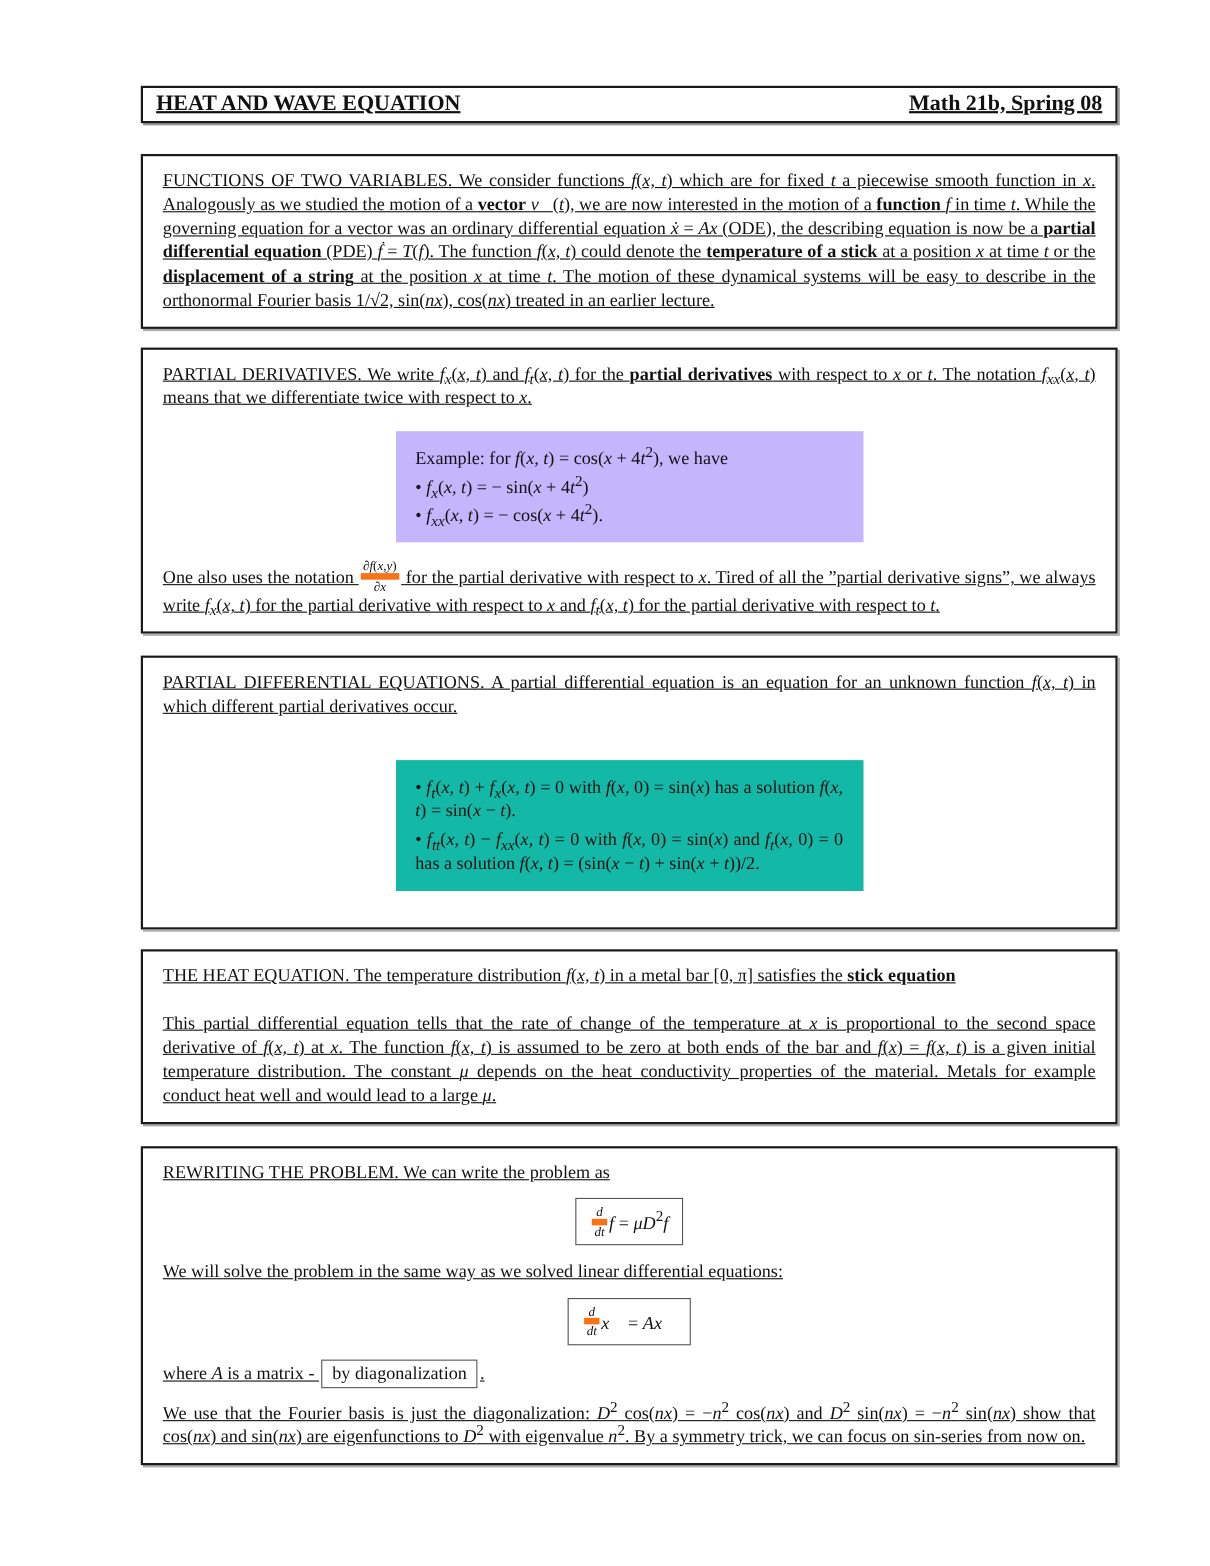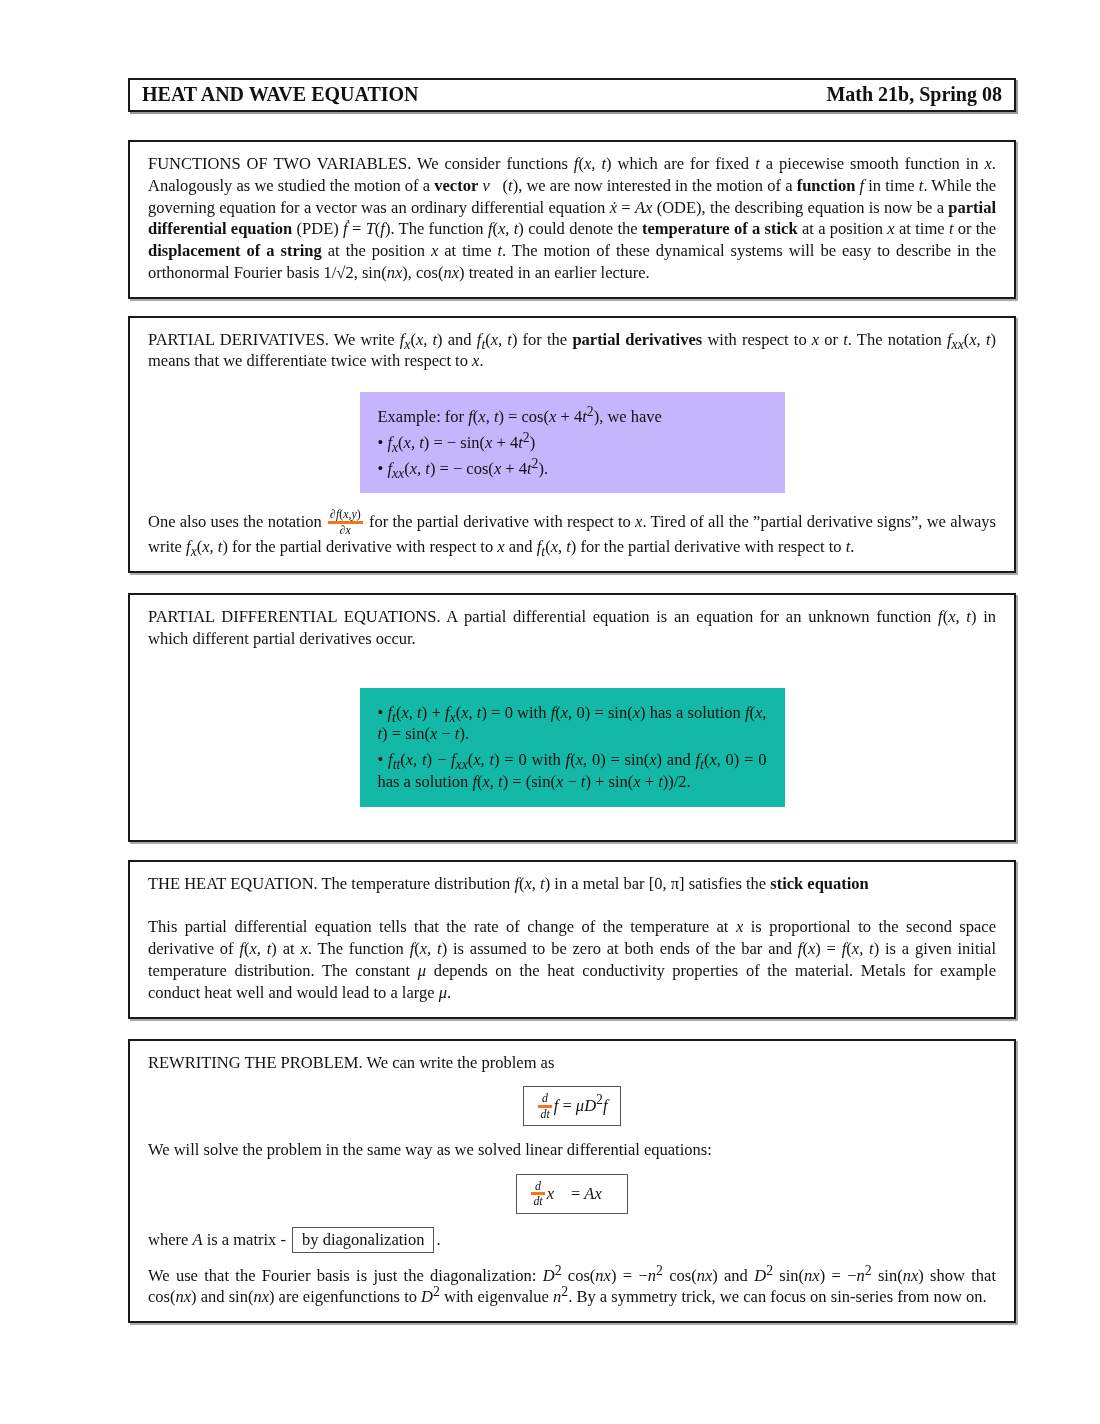--- a/index.html
+++ b/index.html
@@ -2,21 +2,21 @@
 <html><head>
 <meta charset="utf-8">
 <style>
   html,body{margin:0;padding:0;background:#ffffff;}
   body{
     width:1100px;height:1424px;position:relative;
     font-family:"Liberation Serif","DejaVu Serif",serif;
     color:#111;
     -webkit-font-smoothing:antialiased;
   }
-  .page{position:absolute;inset:0;}
+  .page{position:absolute;inset:0;text-decoration:underline;}
   .hbox{
     margin:78px 84px 0 128px;
     border:2px solid #1a1a1a;
     box-shadow:2px 2px 0 #999;
     padding:3px 12px 4px 12px;
     display:flex;justify-content:space-between;align-items:baseline;
     font-weight:bold;font-size:20px;
   }
   .box{
     margin:0 84px 0 128px;
@@ -43,21 +43,21 @@
     padding:5px 12px;background:#fff;
   }
   .inlinebox{
     display:inline-block;border:1.5px solid #555;
     padding:1px 9px;margin:0 2px;
   }
   .frac{
     display:inline-block;vertical-align:-0.55em;text-align:center;
     line-height:1.05;font-size:0.72em;margin:0 2px;
   }
-  .frac .num{display:block;border-bottom:3px solid #f97316;padding:0 2px;}
+  .frac .num{display:block;border-bottom:6px solid #f97316;padding:0 2px;}
   .frac .den{display:block;padding:0 2px;}
   i{font-style:italic;}
   sup,sub{line-height:0;}
   .mt15{margin-top:15px}.mt20{margin-top:20px}.mt22{margin-top:22px}
   .mt12{margin-top:12px}.mt38{margin-top:38px}.mb24{margin-bottom:24px}.mt13{margin-top:13px}
 </style>
 </head>
 <body>
 
 <div class="page">

